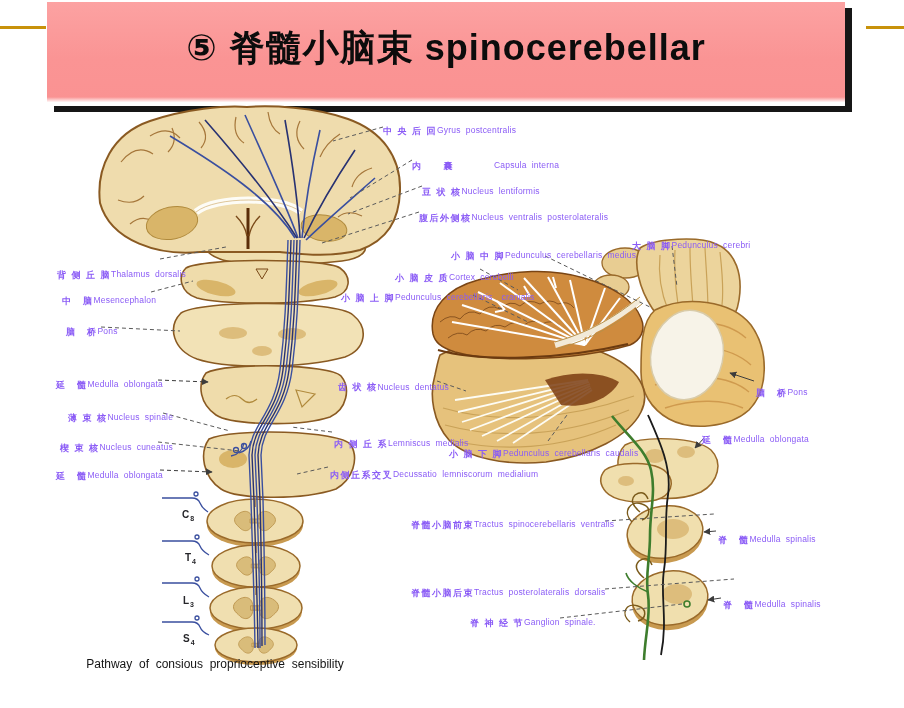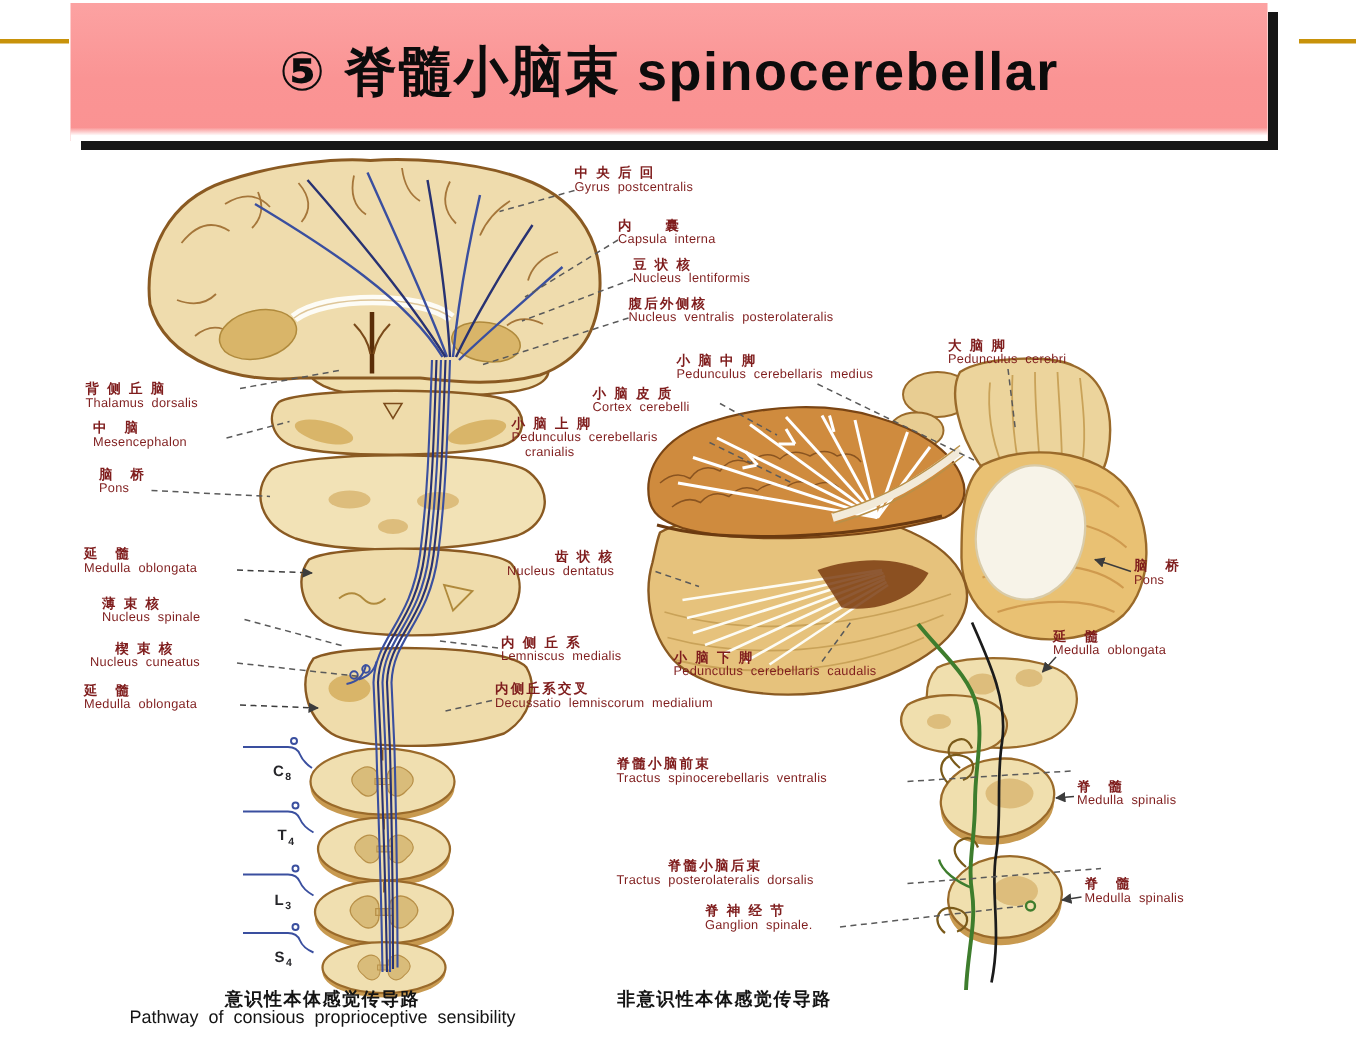--- a/index.html
+++ b/index.html
@@ -2,30 +2,30 @@
 <html><head>
 <meta charset="utf-8">
 <style>
   html,body{margin:0;padding:0;background:#fff;}
   #stage{position:relative;width:904px;height:708px;overflow:hidden;background:#fff;
          font-family:"Liberation Sans","DejaVu Sans",sans-serif;}
   
   .gold-line{position:absolute;height:3px;background:#c8920a;}
   #gold-left{left:0;top:26px;width:46px;}
   #gold-right{left:866px;top:26px;width:38px;}
-  #banner{position:absolute;left:47px;top:2px;width:798px;height:92px;
+  #banner{position:absolute;left:47px;top:2px;width:798px;height:104px;
           background:linear-gradient(180deg,#fca2a2 0%,#fa9494 55%,#fa9292 100%);
           box-shadow:7px 6px 0 0 #161616;}
   #banner::after{content:"";position:absolute;left:0;right:0;bottom:0;height:9px;
           background:linear-gradient(180deg,rgba(255,255,255,0),#ffffff 60%);}
   #banner-title{position:absolute;left:0;right:0;top:22px;text-align:center;
           font-size:36px;font-weight:700;color:#0c0c0c;letter-spacing:1px;}
   
   #illustration{position:absolute;left:0;top:0;}
-  .lbl{position:absolute;display:flex;flex-direction:column;color:#7f1d1d;}
+  .lbl{position:absolute;display:flex;flex-direction:row;color:#8b5cf6;margin-top:16px;}
   .lbl .cn{font-size:9px;font-weight:700;letter-spacing:1.5px;line-height:10px;white-space:pre;}
   .lbl .la{font-size:8.5px;line-height:9.5px;letter-spacing:0.2px;white-space:pre;}
   .lbl .la2{margin-left:9px;}
   .seg{position:absolute;font-size:10px;font-weight:700;color:#26262a;letter-spacing:1px;}
   .seg sub{font-size:7px;}
   
   .caption{position:absolute;text-align:center;color:#141414;}
   #cap-left{left:70px;top:659px;width:290px;}
   #cap-right{left:338px;top:659px;width:290px;}
   .cap-cn{font-size:12px;font-weight:700;letter-spacing:1px;line-height:14px;}
@@ -295,21 +295,21 @@
         <line x1="716" y1="531" x2="704" y2="532" marker-end="url(#arr)"></line>
         <line x1="721" y1="598" x2="708" y2="600" marker-end="url(#arr)"></line>
       </g>
     </svg>
 
     <div id="labels">
         <div class="lbl" style="left: 383px; top: 110px;">
           <span class="cn">中 央 后 回</span>
           <span class="la">Gyrus  postcentralis</span>
         </div>
-        <div class="lbl" style="left: 412px; top: 145px;">
+        <div class="lbl" style="left: 412px; top: 145px; gap: 40px;">
           <span class="cn">内　　囊</span>
           <span class="la">Capsula  interna</span>
         </div>
         <div class="lbl" style="left: 422px; top: 171px;">
           <span class="cn">豆 状 核</span>
           <span class="la">Nucleus  lentiformis</span>
         </div>
         <div class="lbl" style="left: 419px; top: 197px;">
           <span class="cn">腹后外侧核</span>
           <span class="la">Nucleus  ventralis  posterolateralis</span>
@@ -403,20 +403,18 @@
           <span class="cn">脊 神 经 节</span>
           <span class="la">Ganglion  spinale.</span>
         </div>
         <div class="seg" style="left: 182px; top: 509px;"><span>C</span><sub>8</sub></div>
         <div class="seg" style="left: 185px; top: 552px;"><span>T</span><sub>4</sub></div>
         <div class="seg" style="left: 183px; top: 595px;"><span>L</span><sub>3</sub></div>
         <div class="seg" style="left: 183px; top: 633px;"><span>S</span><sub>4</sub></div>
       </div>
 
     <div id="cap-left" class="caption">
-      <div class="cap-cn">意识性本体感觉传导路</div>
       <div class="cap-en">Pathway  of  consious  proprioceptive  sensibility</div>
     </div>
     <div id="cap-right" class="caption">
-      <div class="cap-cn">非意识性本体感觉传导路</div>
     </div>
   </div>
 </div>
 
 </body></html>

